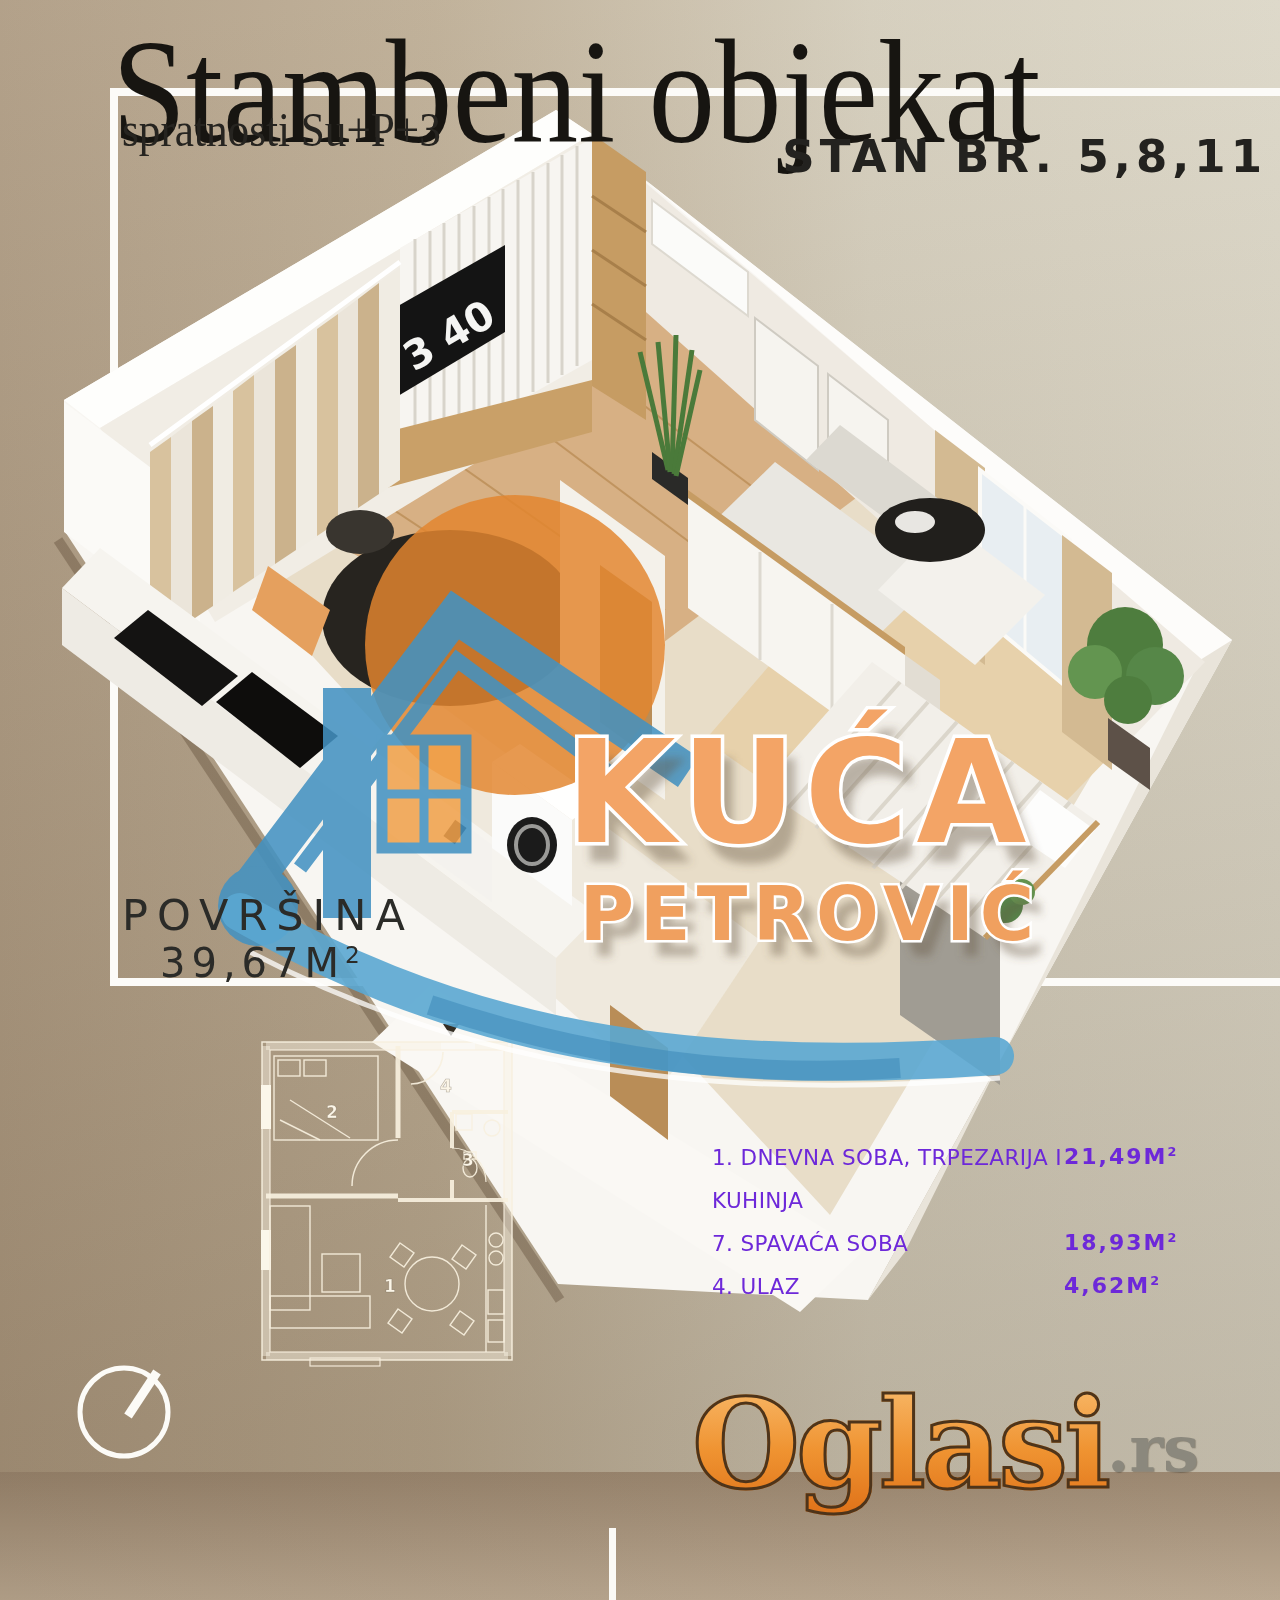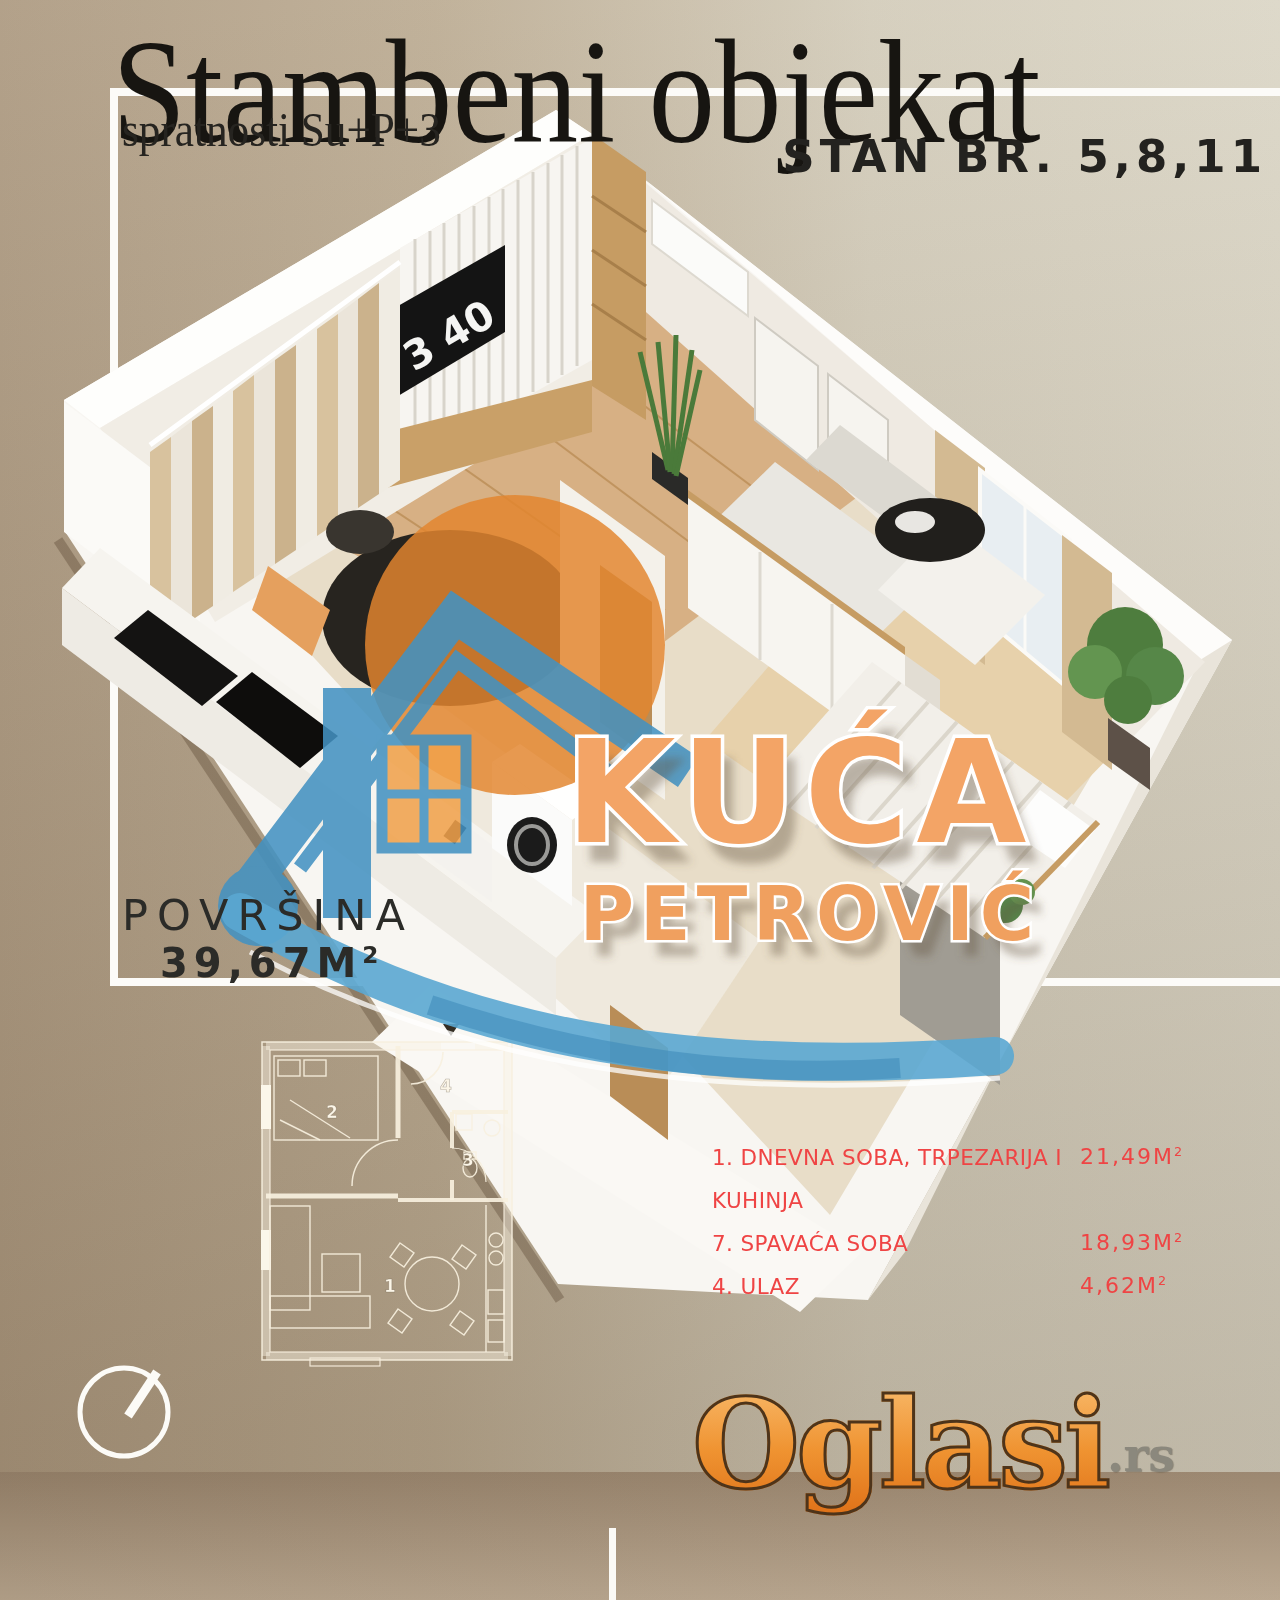--- a/index.html
+++ b/index.html
@@ -14,36 +14,36 @@
   svg.scene{position:absolute;left:0;top:0;}
   .title{position:absolute;left:112px;top:18px;font-family:"Liberation Serif",serif;
     font-size:148px;line-height:1;font-weight:500;color:#171511;
     transform:scaleX(.9);transform-origin:left top;white-space:nowrap;}
   .subtitle{position:absolute;left:122px;top:102px;font-family:"Liberation Serif",serif;
     font-size:48px;color:#262420;transform:scaleX(.9);transform-origin:left top;white-space:nowrap;}
   .unit{position:absolute;right:13px;top:100px;font-size:45px;font-weight:700;
     letter-spacing:5px;color:#23221f;white-space:nowrap;margin-top:30px;}
   .area-label{position:absolute;left:122px;top:890px;font-size:43px;font-weight:500;
     letter-spacing:9px;color:#2b2b28;}
-  .area-value{position:absolute;left:160px;top:940px;font-size:40px;font-weight:700;
+  .area-value{position:absolute;left:160px;top:940px;font-size:40px;font-weight:400;
     letter-spacing:6px;color:#2b2b28;}
   .area-value sup,.room-value sup{font-size:58%;vertical-align:super;letter-spacing:0;}
   .rooms{position:absolute;left:712px;top:1136px;width:560px;display:flex;
-    flex-direction:column;color:#ef4444;}
+    flex-direction:column;color:#6d28d9;}
   .room-row{display:flex;align-items:flex-start;}
   .room-label{width:352px;font-size:21.5px;font-weight:500;letter-spacing:.4px;line-height:2.0;}
-  .room-value{margin-left:16px;font-size:22px;font-weight:400;letter-spacing:2px;
+  .room-value{margin-left:0;font-size:22px;font-weight:700;letter-spacing:2px;
     line-height:1.95;white-space:nowrap;}
   .logo{position:absolute;left:692px;top:1382px;white-space:nowrap;}
   .logo-main{font-family:"DejaVu Serif",serif;font-weight:700;font-size:124px;line-height:1;
     letter-spacing:-4px;
     background:linear-gradient(180deg,#f9bb6d 5%,#ef9331 55%,#df7118 100%);
     -webkit-background-clip:text;background-clip:text;color:transparent;
     -webkit-text-stroke:3px #4e341a;}
-  .logo-rs{font-family:"DejaVu Serif",serif;font-weight:700;font-size:47px;color:#8b887d;
+  .logo-rs{font-family:"DejaVu Serif",serif;font-weight:700;font-size:64px;color:#8b887d;
     position:relative;top:-16px;text-shadow:1px 1px 1px rgba(60,55,45,.4);}
 </style>
 </head>
 <body>
 
 <div class="bg-top"></div>
 <div class="bg-bottom"></div>
 
 <svg class="scene" width="1280" height="1600" viewBox="0 0 1280 1600">
   <defs>

